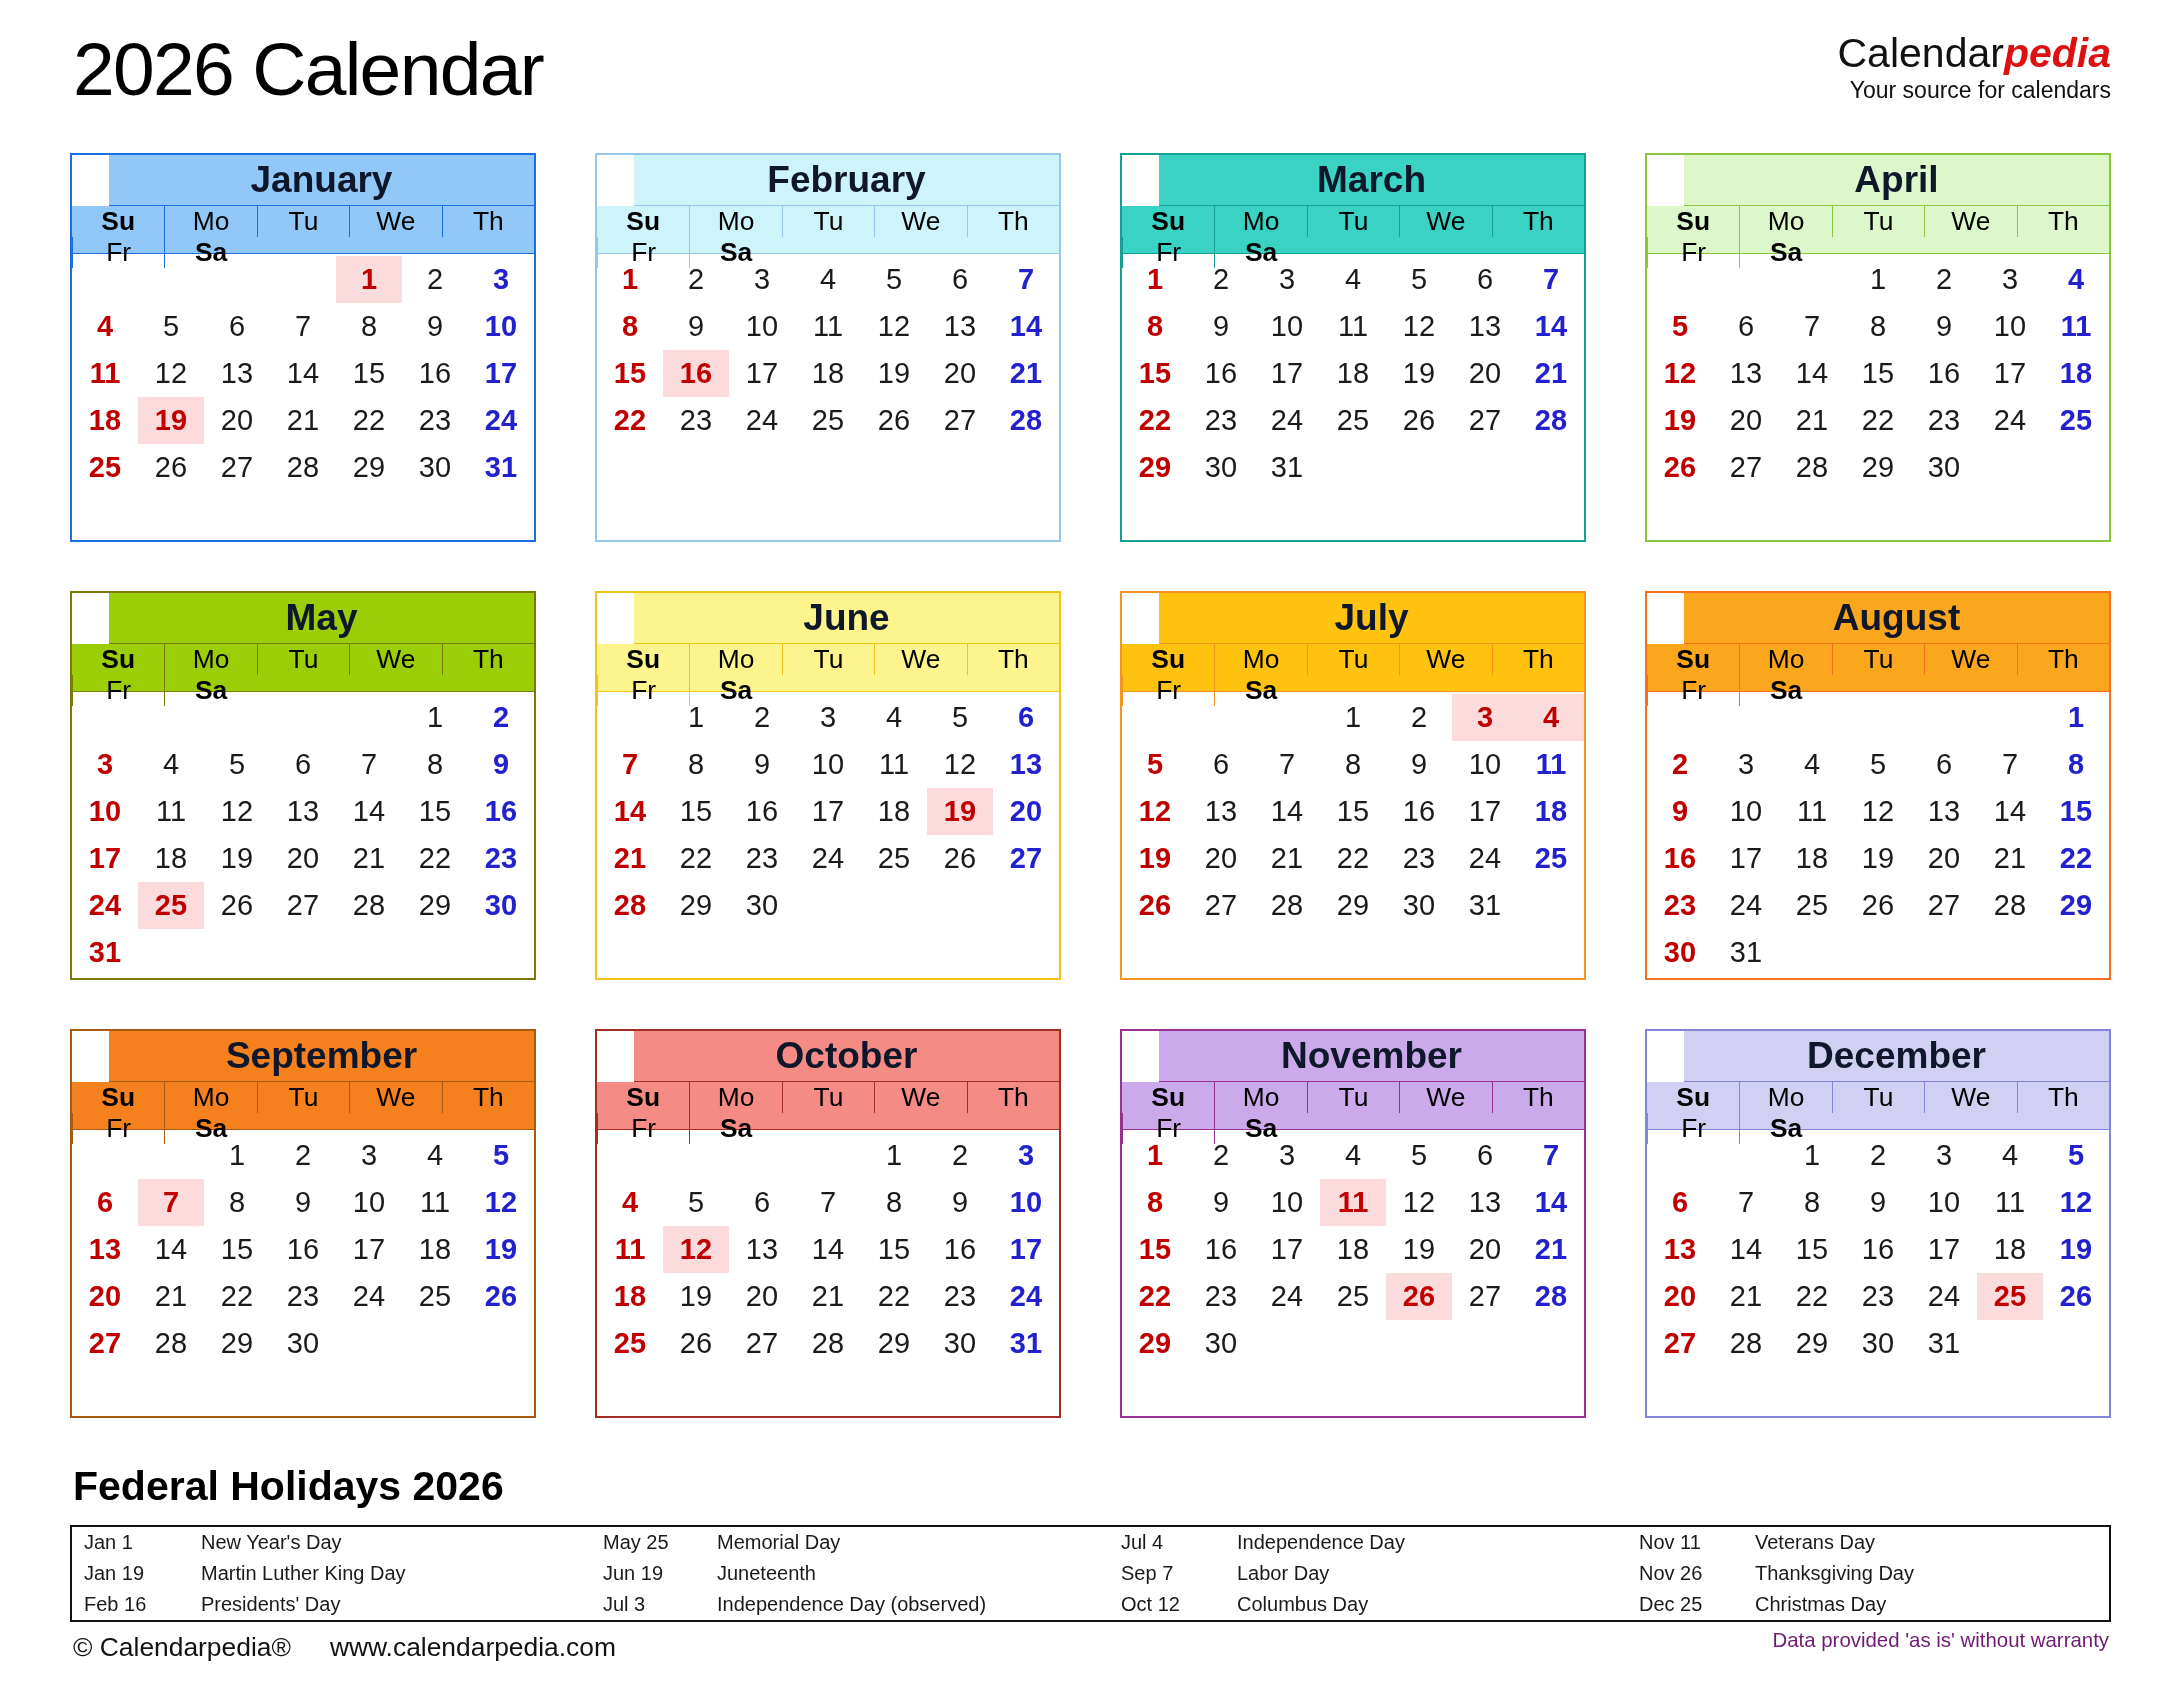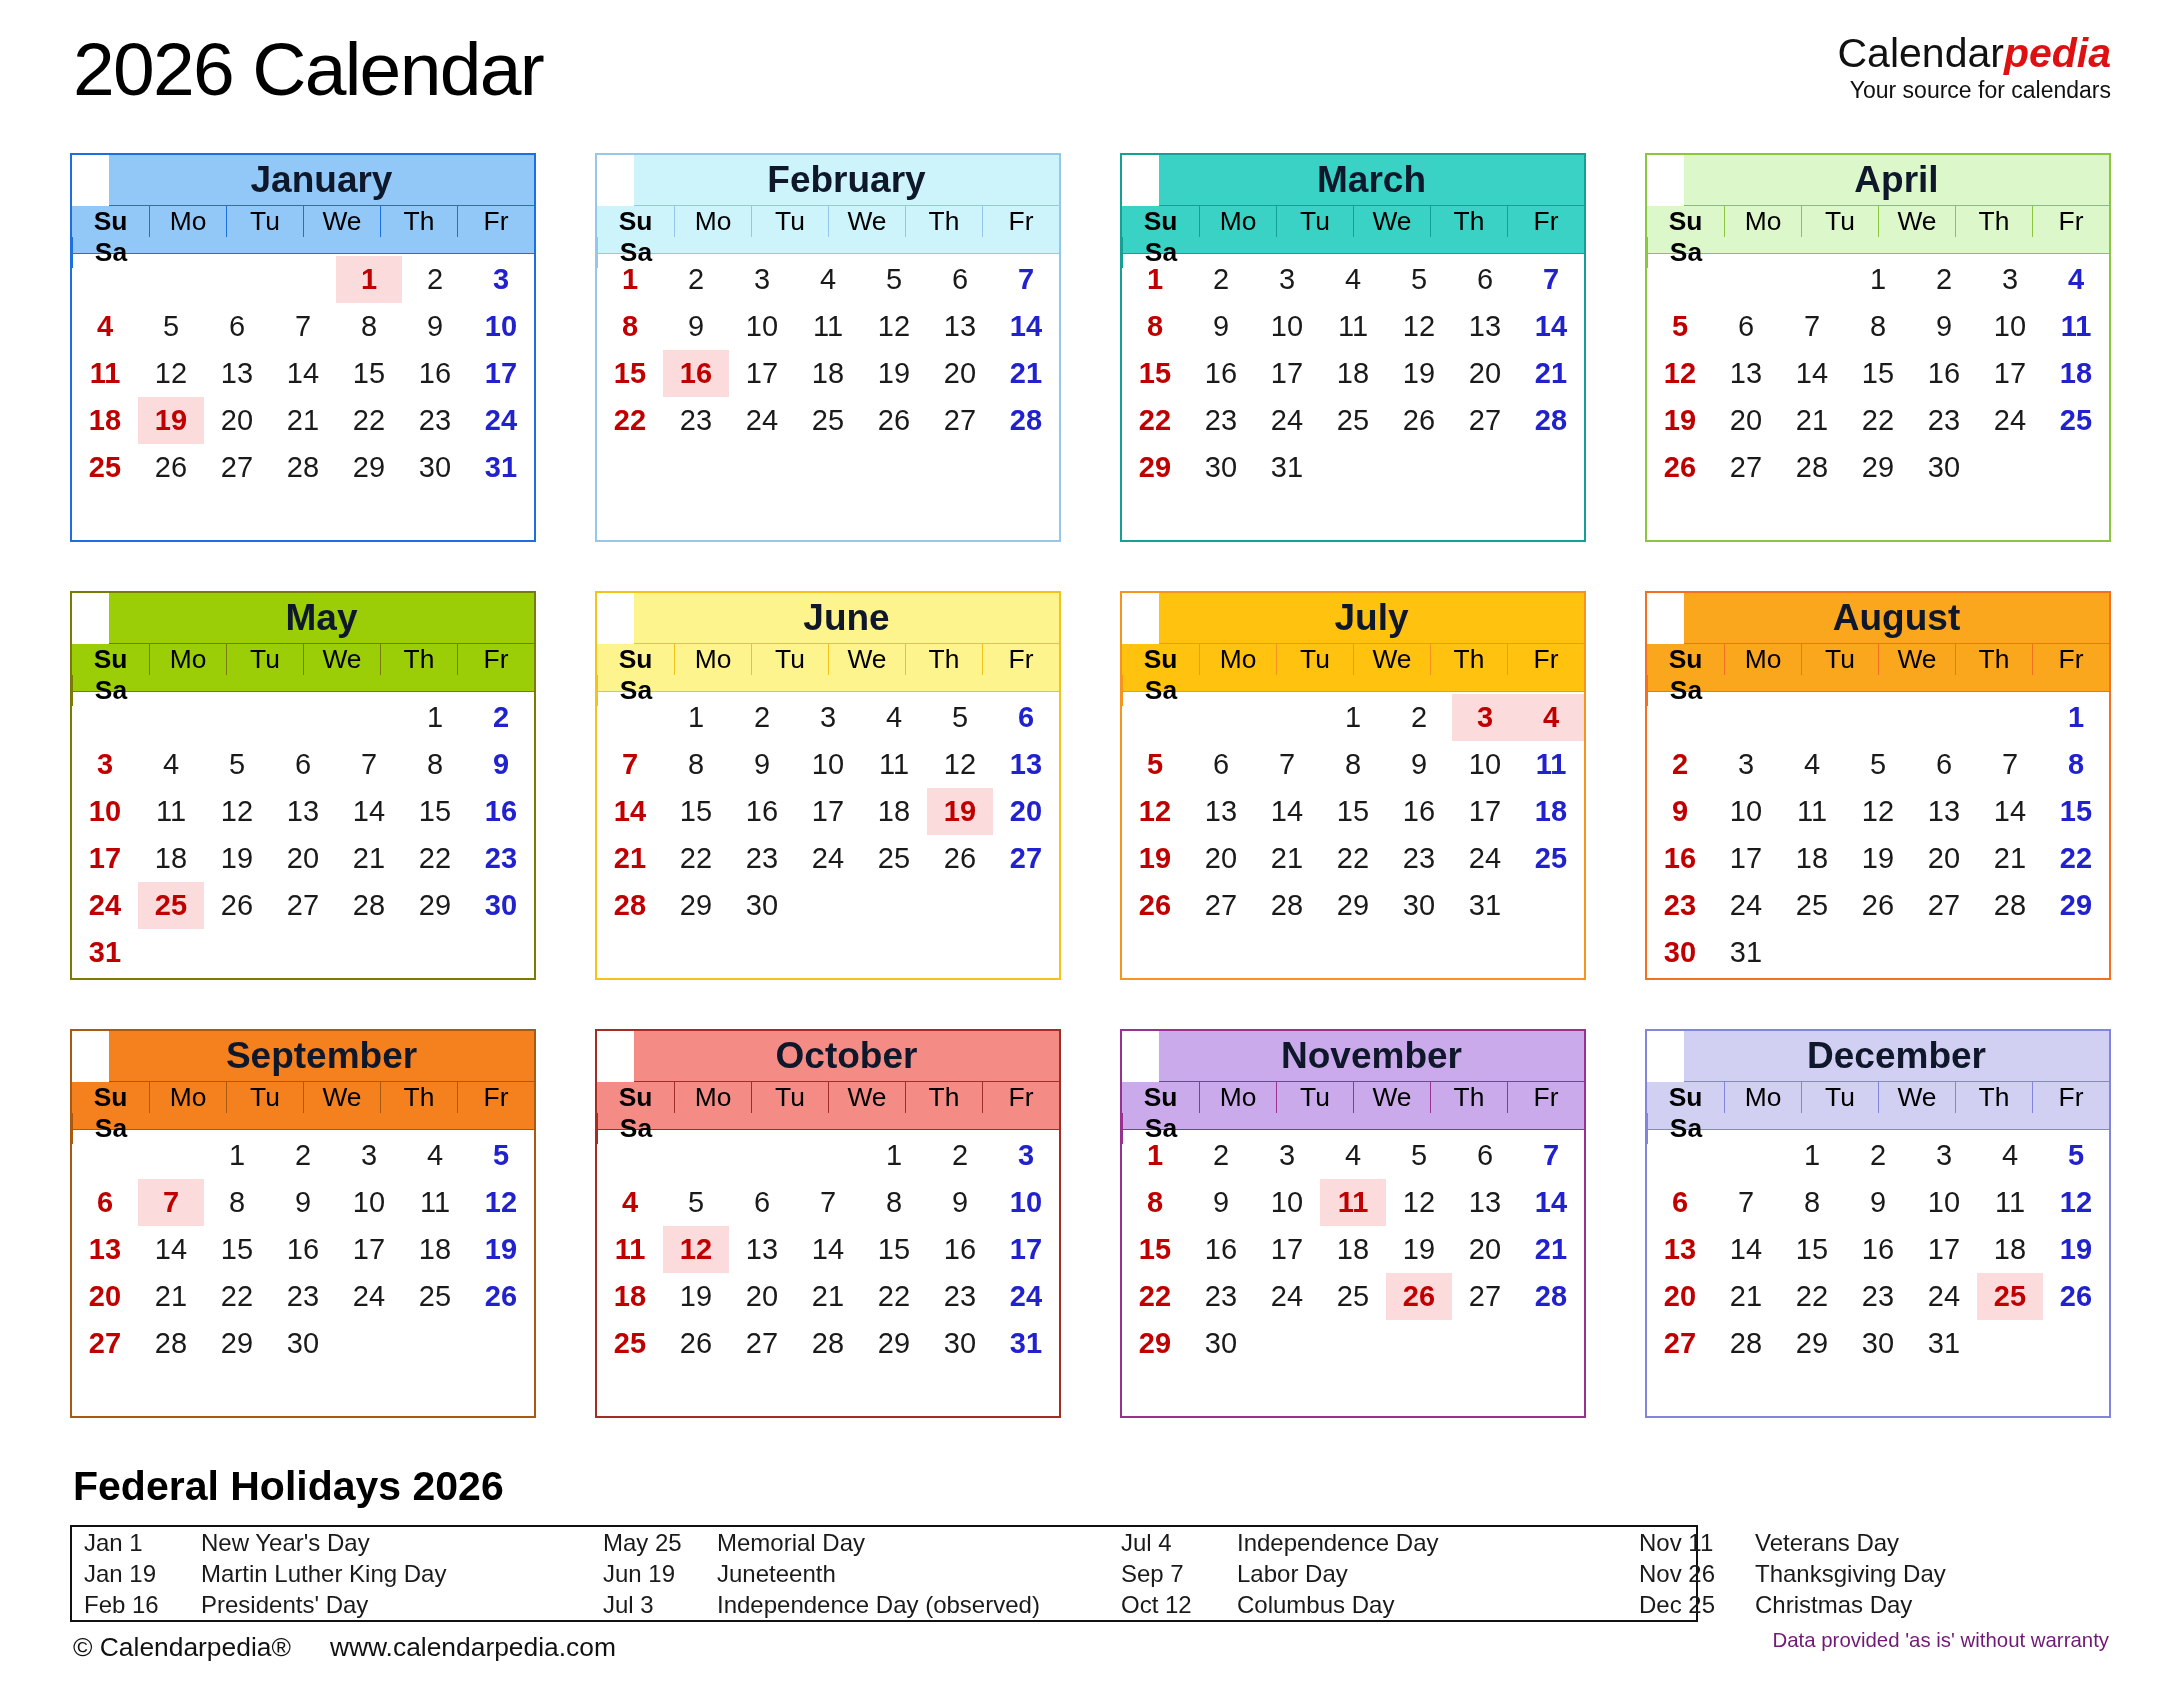--- a/index.html
+++ b/index.html
@@ -29,21 +29,21 @@
   }
   .m-title{
     height:50px;flex:none;background:var(--fill);
     border-bottom:1.7px solid var(--border);
     display:flex;align-items:center;justify-content:center;
     font-size:37px;font-weight:bold;color:#0f172a;margin-left:37px;
   }
   .m-dow{
     height:47px;flex:none;background:var(--fill);
     border-bottom:1.7px solid var(--border);
-    display:grid;grid-template-columns:repeat(6,1fr);
+    display:grid;grid-template-columns:repeat(5,1fr);
   }
   .dow-cell{
     display:flex;align-items:center;justify-content:center;
     font-size:26.4px;color:#000;border-left:1.7px solid var(--border);
   }
   .dow-cell:first-child{border-left:none;}
   .dow-cell.bold{font-weight:bold;}
   .m-days{
     flex:1;display:grid;grid-template-columns:repeat(7,1fr);
     grid-template-rows:repeat(6,1fr);padding:1.7px 0;
@@ -53,26 +53,26 @@
     font-size:29px;color:#1a1a1a;
   }
   .day-cell.sun{color:#c00000;font-weight:bold;}
   .day-cell.sat{color:#2121ce;font-weight:bold;}
   .day-cell.hl{background:#fbdbdb;color:#c00000;font-weight:bold;}
   
   .holidays-title{
     position:absolute;left:73px;top:1463px;font-size:41px;font-weight:bold;color:#000000;
   }
   .holidays-table{
-    position:absolute;left:70px;top:1525px;width:1628px;height:97px;
+    position:absolute;left:70px;top:1525px;width:2041px;height:97px;
     border:2.6px solid #111;box-sizing:border-box;background:#fff;
     display:grid;
     grid-template-columns:129px 390px 126px 392px 128px 390px 128px 1fr;
     grid-template-rows:repeat(3,1fr);
-    font-size:24px;align-items:center;
+    font-size:20px;align-items:center;
   }
   .h-date{padding-left:12px;white-space:nowrap;}
   .h-name{white-space:nowrap;}
   .copyright-line{
     position:absolute;left:73px;top:1632px;font-size:26.4px;color:#111;
   }
   .copyright-line .site{margin-left:39px;}
   .disclaimer{
     position:absolute;right:72px;top:1629px;font-size:20.4px;color:#701a75;
   }

